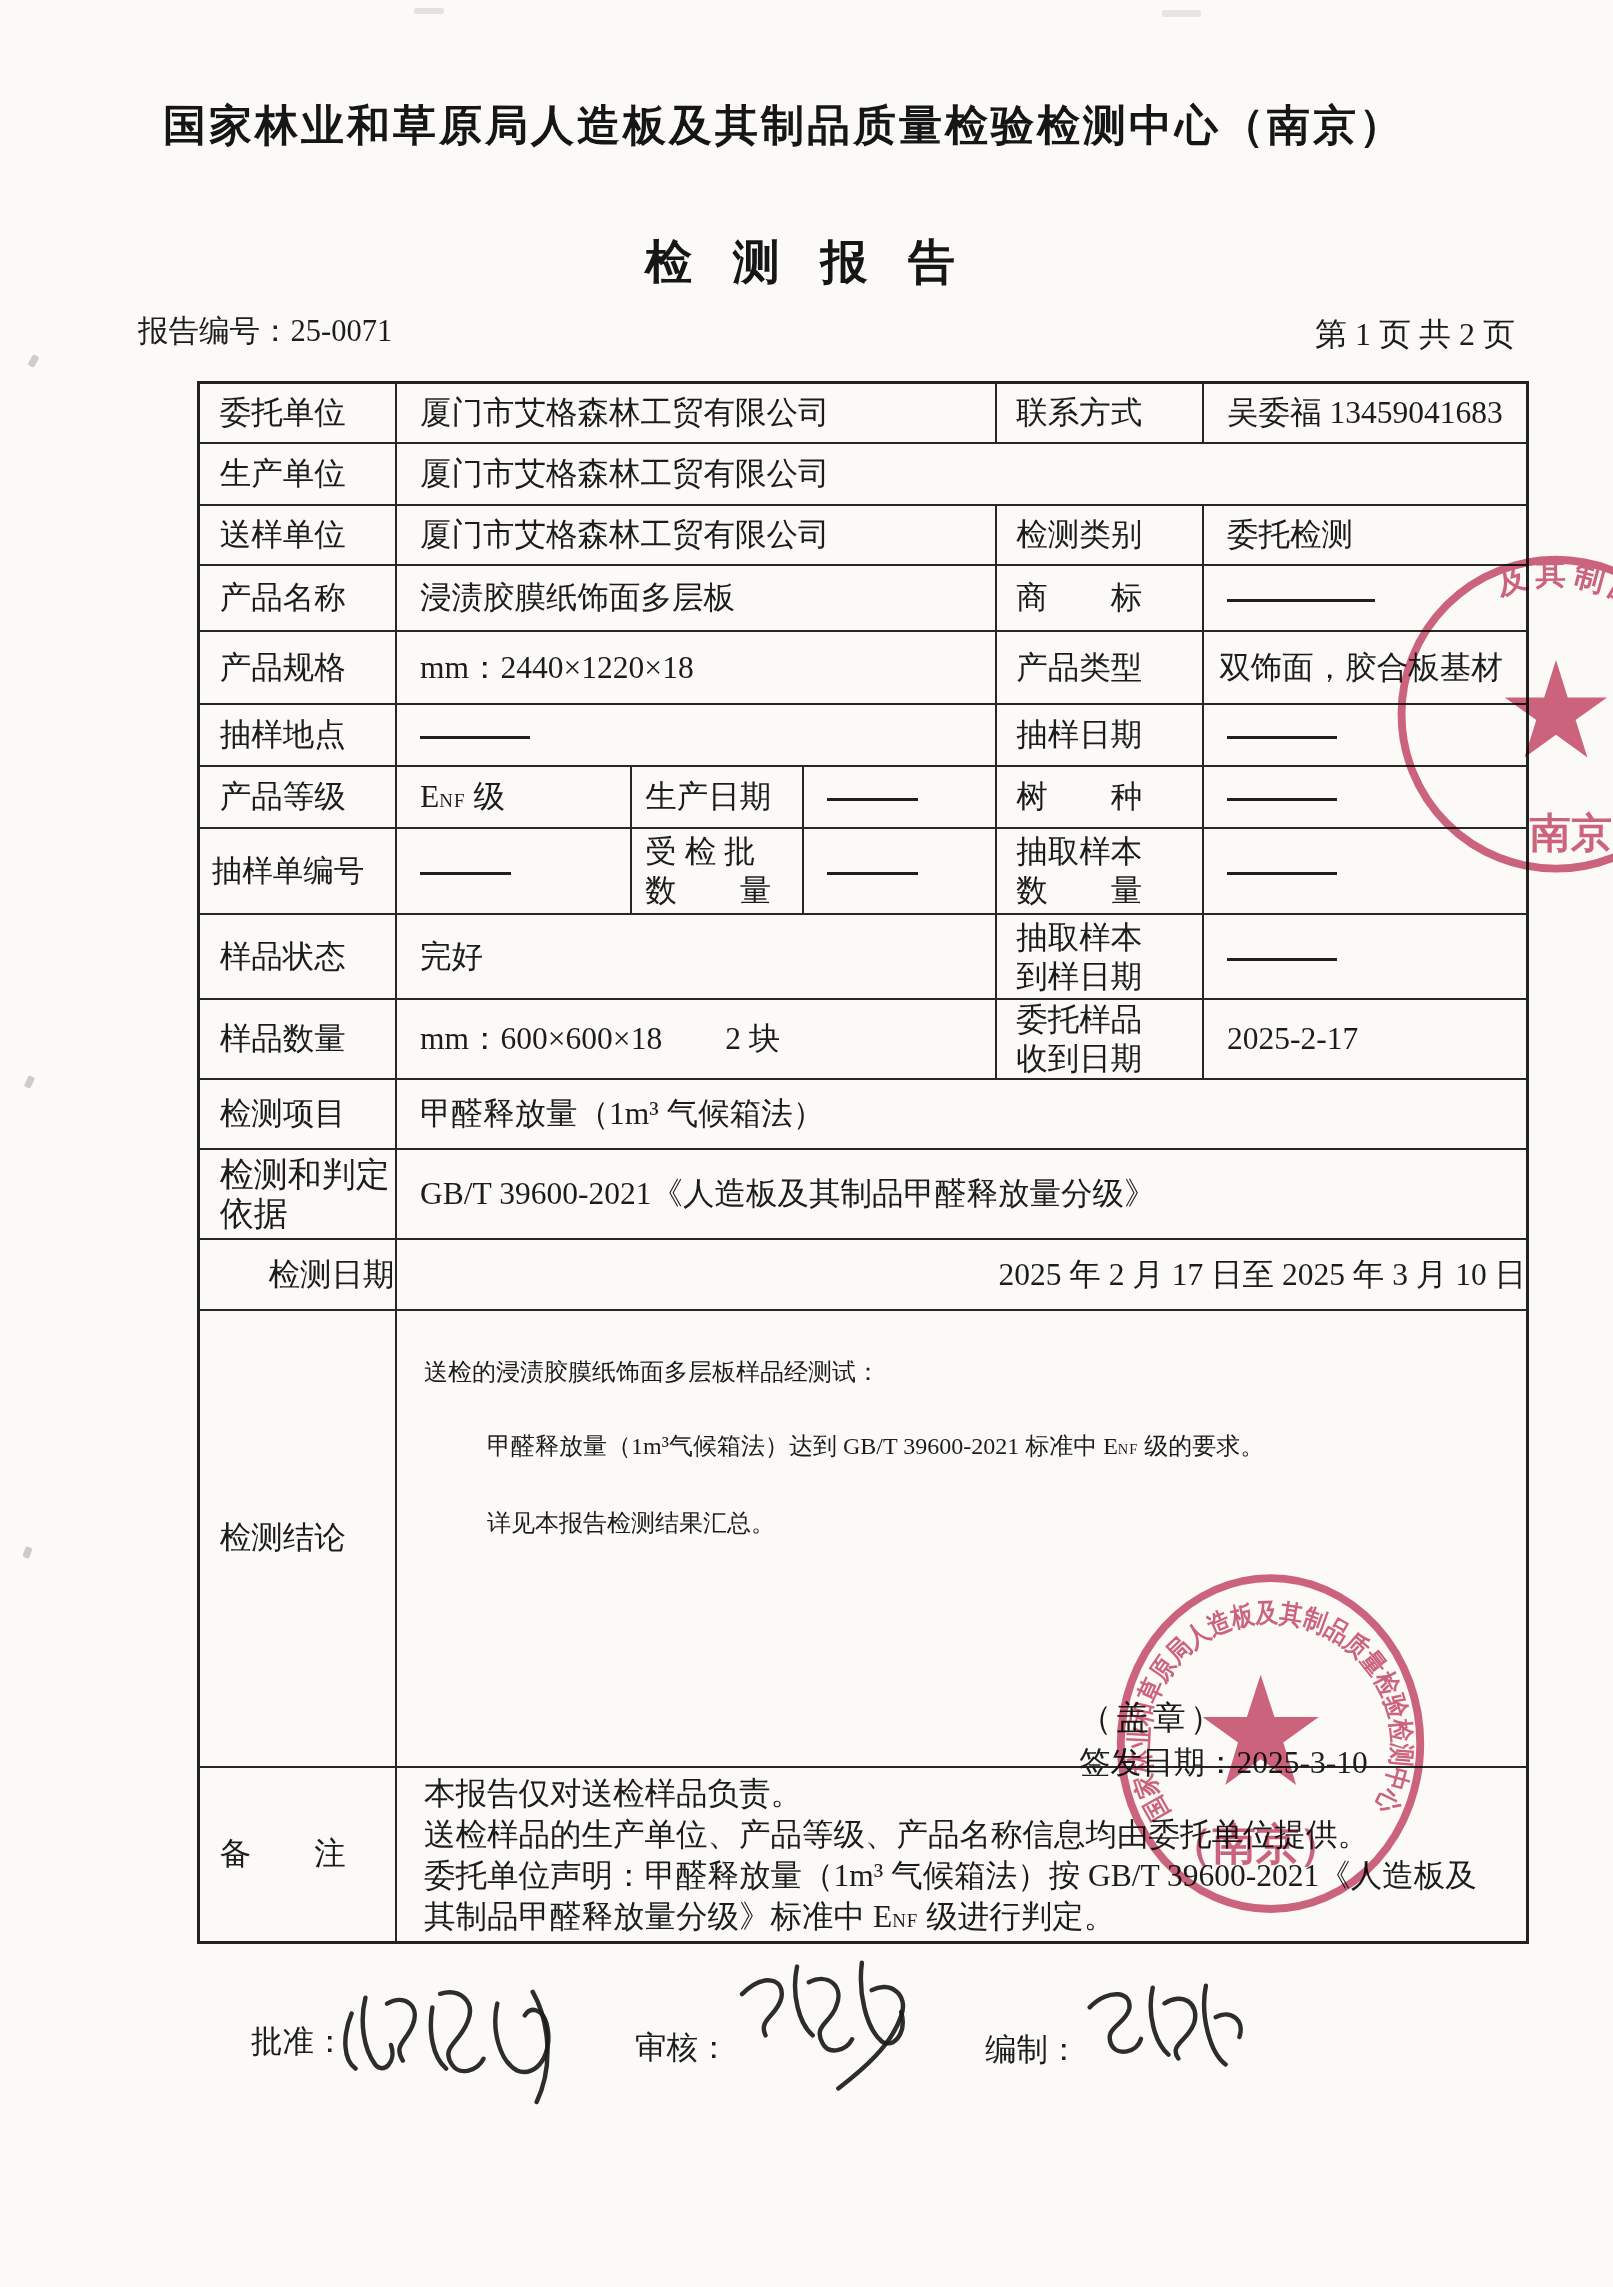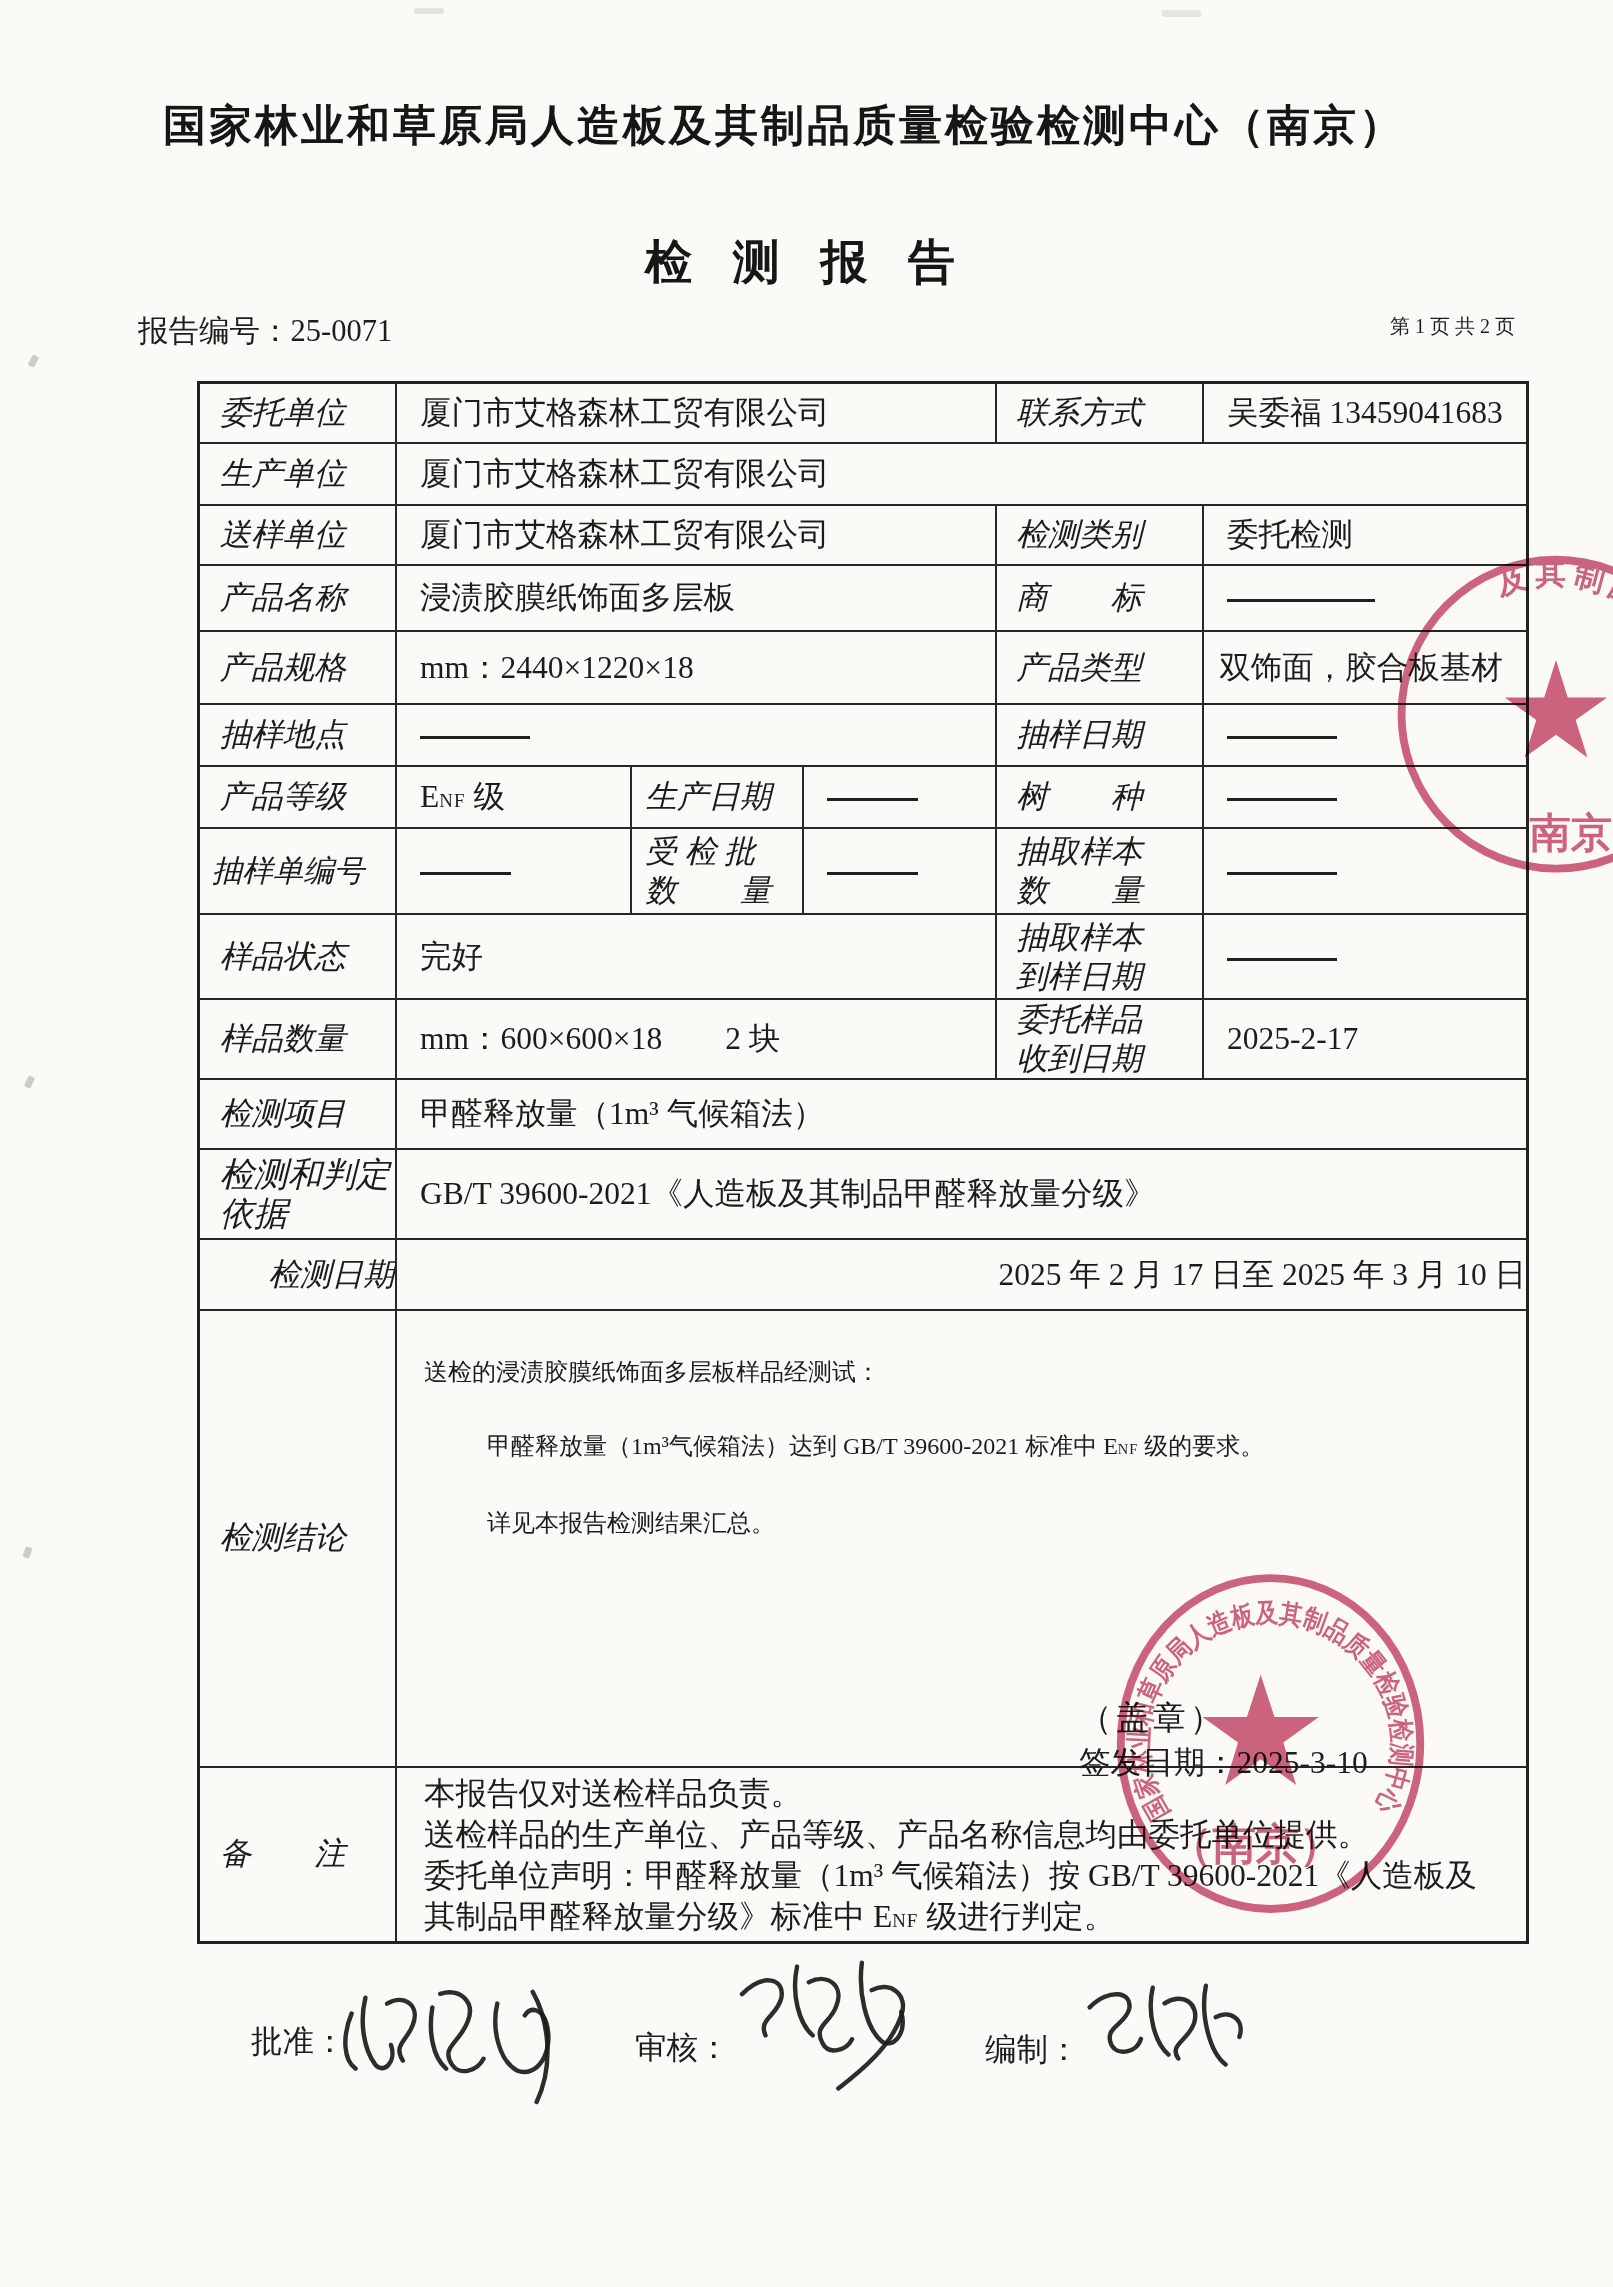--- a/index.html
+++ b/index.html
@@ -4,26 +4,26 @@
 <style>
   html,body{margin:0;padding:0;}
   body{width:1614px;height:2287px;position:relative;background:#fbfaf7;overflow:hidden;
        font-family:"Liberation Serif","DejaVu Serif",serif;color:#1d1d1d;}
   .abs{position:absolute;}
   .title{top:97px;left:0;width:1568px;text-align:center;font-family:"Liberation Sans","DejaVu Sans",sans-serif;
          font-weight:700;font-size:43px;letter-spacing:3px;color:#161616;}
   .subtitle{top:231px;left:0;width:1614px;text-align:center;font-family:"Liberation Sans","DejaVu Sans",sans-serif;
          font-weight:700;font-size:47px;letter-spacing:13.8px;color:#161616;}
   .meta-left{top:311px;left:138px;font-size:30.5px;}
-  .meta-right{top:313px;right:99px;font-size:20px;}
+  .meta-right{top:313px;right:99px;font-size:32px;}
   table.report{position:absolute;left:197px;top:381px;width:1330px;border-collapse:collapse;table-layout:fixed;
          border:3px solid #222;}
   td{border:2px solid #272727;font-size:31.5px;color:#1c1c1c;vertical-align:middle;
      padding:0 0 0 23.6px;overflow:hidden;}
-  td.lab{padding-left:19.7px;font-style:italic;}
+  td.lab{padding-left:19.7px;}
   tr.h63 td{height:58px;} tr.h65 td{height:60px;} tr.h69 td{height:64px;}
   tr.h76 td{height:71px;} tr.h89 td{height:84px;} tr.h88 td{height:83px;}
   tr.h82 td{height:77px;} tr.h73 td{height:68px;border-radius:28px;} tr.h93 td{height:88px;}
   tr.h74 td{height:69px;text-align:right;} tr.h456 td{height:445px;} tr.h174 td{height:167px;}
   .two-line{line-height:39px;}
   .dash{display:inline-block;width:110px;height:0;border-top:3px solid #202020;vertical-align:middle;}
   .dash.sm{width:91px;}
   .concl-cell{vertical-align:top;padding:9.9px 19.7px 0 27.6px;}
   .concl-line{line-height:46px;font-size:24px;margin-top:28px;}
   .indent{padding-left:63px;}

